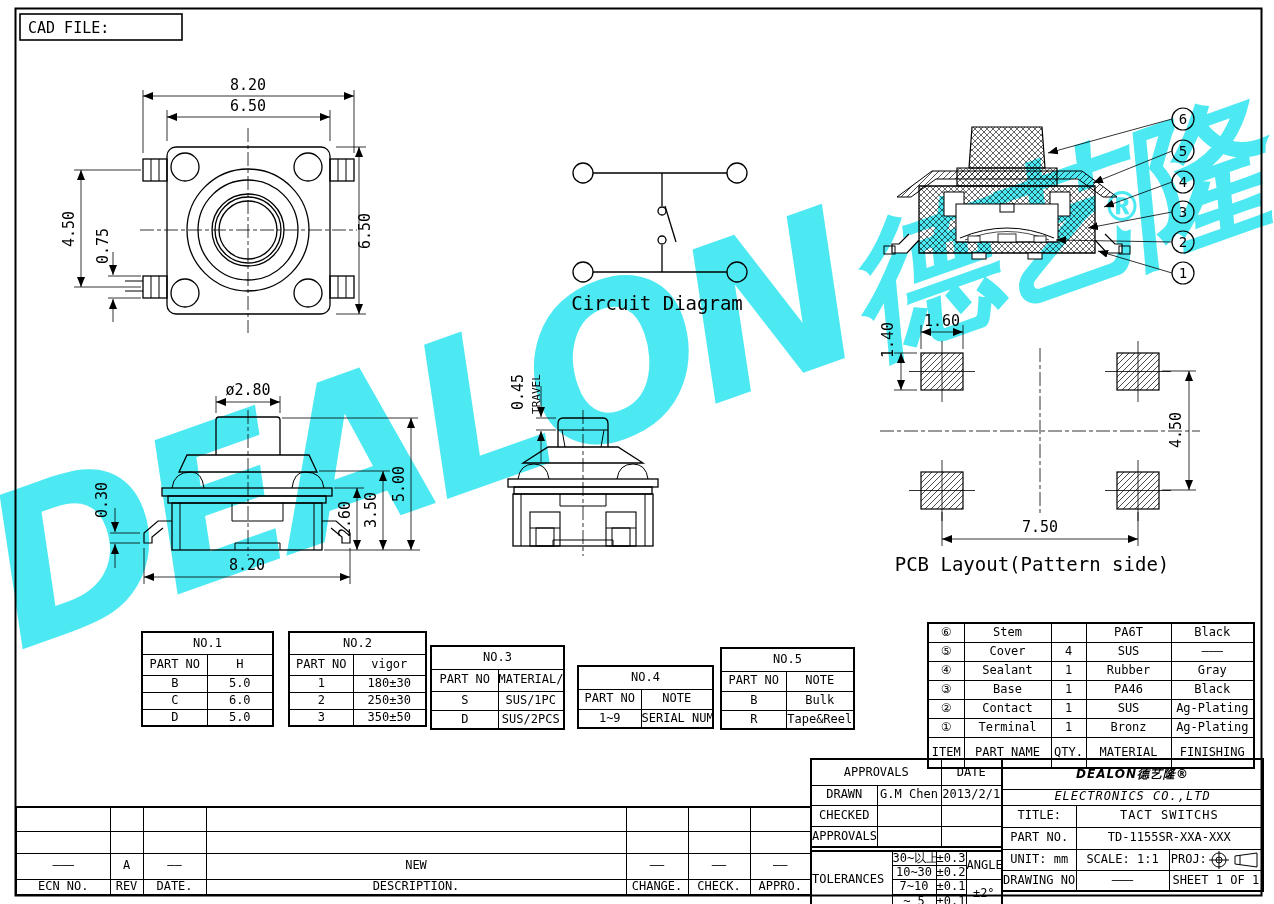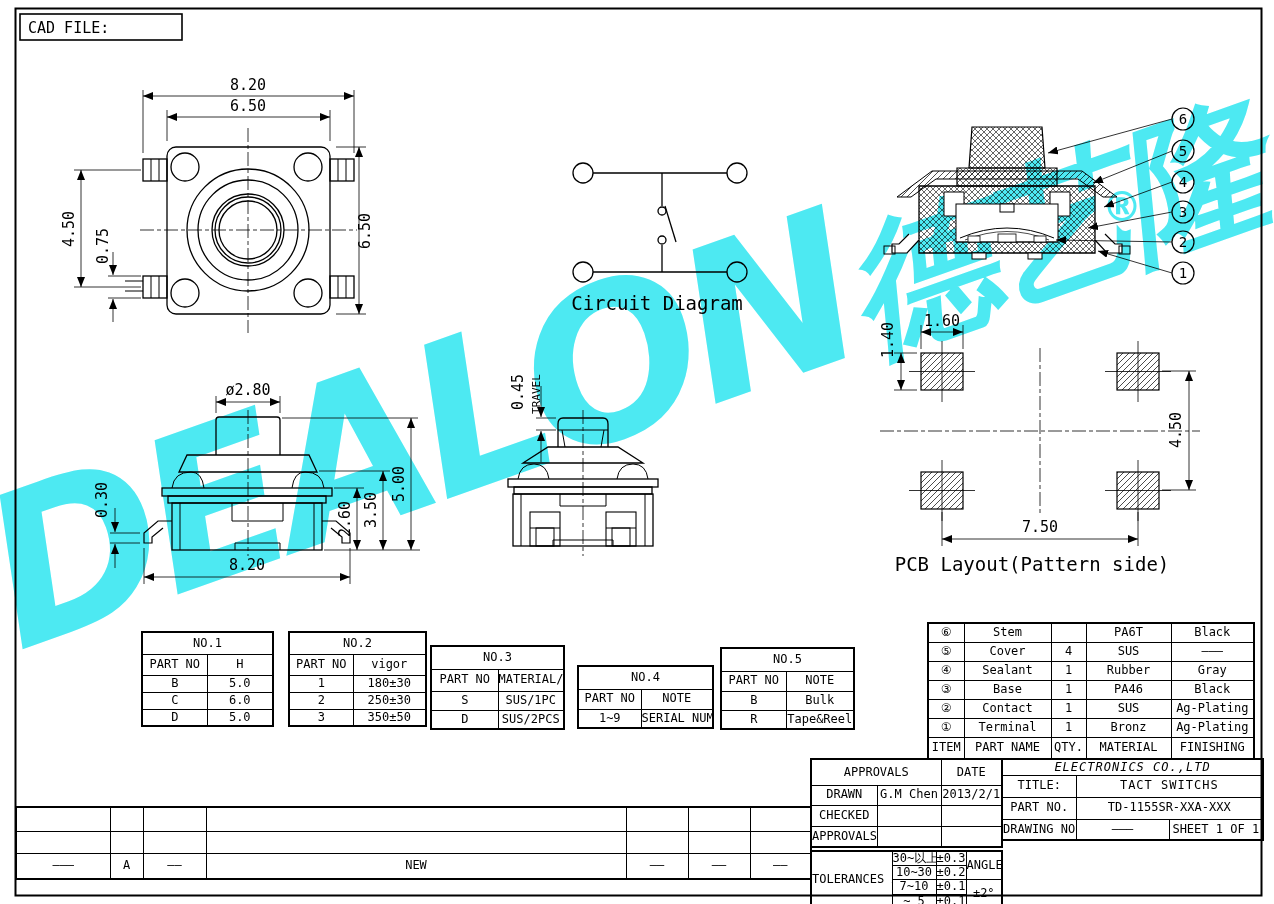--- a/index.html
+++ b/index.html
@@ -421,21 +421,21 @@
       <td class="med">SUS</td>
       <td>Ag-Plating</td>
     </tr>
     <tr style="height:19px">
       <td class="circ">①</td>
       <td>Terminal</td>
       <td>1</td>
       <td class="med">Bronz</td>
       <td>Ag-Plating</td>
     </tr>
-    <tr style="height:22px">
+    <tr style="height:31px">
       <td>ITEM</td>
       <td>PART NAME</td>
       <td>QTY.</td>
       <td>MATERIAL</td>
       <td>FINISHING</td>
     </tr>
   </tbody>
     </table>
 
   <table class="cad tb" style="left:810px;top:758px;width:191px;">
@@ -497,30 +497,51 @@
   </tbody>
     </table>
 
   <table class="cad tb" style="left:1001px;top:758px;width:261px;">
     <colgroup>
         <col style="width:74px">
         <col style="width:93px">
         <col style="width:94px">
       </colgroup>
     <tbody>
+        <tr style="height:30px">
+          <td colspan="3" class="logo-cell">DEALON德艺隆®</td>
+        </tr>
     <tr style="height:16px">
           <td colspan="3" class="co-cell">ELECTRONICS CO.,LTD</td>
         </tr>
     <tr style="height:22px">
       <td>TITLE:</td>
       <td colspan="2" class="big-cell">TACT SWITCHS</td>
     </tr>
     <tr style="height:22px">
       <td>PART NO.</td>
       <td colspan="2" class="pn-cell">TD-1155SR-XXA-XXX</td>
+    </tr>
+    <tr style="height:21px">
+      <td>UNIT: mm</td>
+      <td>SCALE: 1:1</td>
+      <td>
+        <div class="proj-flex">
+          <span>PROJ:</span>
+          <svg width="52" height="18" viewBox="0 0 52 18">
+            <g fill="none" stroke="#000" stroke-width="1">
+              <circle cx="10" cy="9" r="7"></circle>
+                  <circle cx="10" cy="9" r="3"></circle>
+              <path d="M0,9 H20 M10,0 V18"></path>
+              <path d="M26,5 L48,2 L48,16 L26,13 Z"></path>
+              <path d="M31,4.4 V13.7"></path>
+            </g>
+          </svg>
+        </div>
+      </td>
     </tr>
     <tr style="height:21px">
       <td class="sm">DRAWING NO.</td>
       <td>———</td>
       <td>SHEET 1 OF 1</td>
     </tr>
   </tbody>
     </table>
 
   <table class="cad" style="left:15px;top:806px;width:795px;">
@@ -554,16 +575,25 @@
     </tr>
     <tr style="height:26px">
       <td>———</td>
       <td>A</td>
       <td>——</td>
       <td>NEW</td>
       <td>——</td>
       <td>——</td>
       <td>——</td>
     </tr>
+    <tr style="height:16px">
+      <td>ECN NO.</td>
+      <td>REV</td>
+      <td>DATE.</td>
+      <td>DESCRIPTION.</td>
+      <td>CHANGE.</td>
+      <td>CHECK.</td>
+      <td>APPRO.</td>
+    </tr>
   </tbody>
     </table>
 
 </div>
 
 </body></html>

